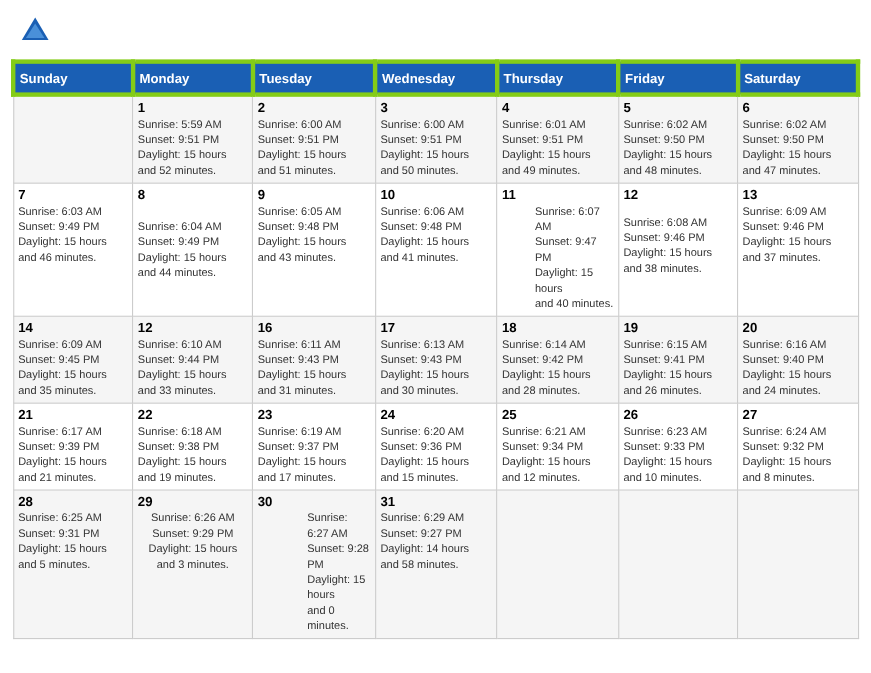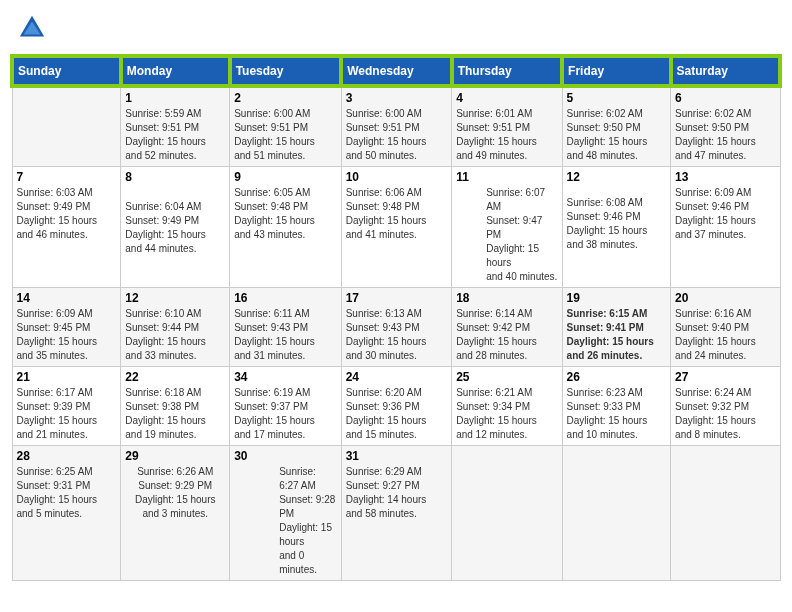--- a/index.html
+++ b/index.html
@@ -248,21 +248,21 @@
         </td>
         <td>
           <span class="day-number">18</span>
           <div class="day-info" style="white-space: pre-line;">Sunrise: 6:14 AM
 Sunset: 9:42 PM
 Daylight: 15 hours
 and 28 minutes.</div>
         </td>
         <td>
           <span class="day-number">19</span>
-          <div class="day-info" style="white-space: pre-line; font-weight: bold;">Sunrise: 6:15 AM
+          <div class="day-info" style="white-space: pre-line;">Sunrise: 6:15 AM
 Sunset: 9:41 PM
 Daylight: 15 hours
 and 26 minutes.</div>
         </td>
         <td>
           <span class="day-number">20</span>
           <div class="day-info" style="white-space: pre-line;">Sunrise: 6:16 AM
 Sunset: 9:40 PM
 Daylight: 15 hours
 and 24 minutes.</div>
@@ -277,21 +277,21 @@
 and 21 minutes.</div>
         </td>
         <td>
           <span class="day-number">22</span>
           <div class="day-info" style="white-space: pre-line;">Sunrise: 6:18 AM
 Sunset: 9:38 PM
 Daylight: 15 hours
 and 19 minutes.</div>
         </td>
         <td>
-          <span class="day-number">34</span>
+          <span class="day-number">23</span>
           <div class="day-info" style="white-space: pre-line;">Sunrise: 6:19 AM
 Sunset: 9:37 PM
 Daylight: 15 hours
 and 17 minutes.</div>
         </td>
         <td>
           <span class="day-number">24</span>
           <div class="day-info" style="white-space: pre-line;">Sunrise: 6:20 AM
 Sunset: 9:36 PM
 Daylight: 15 hours

